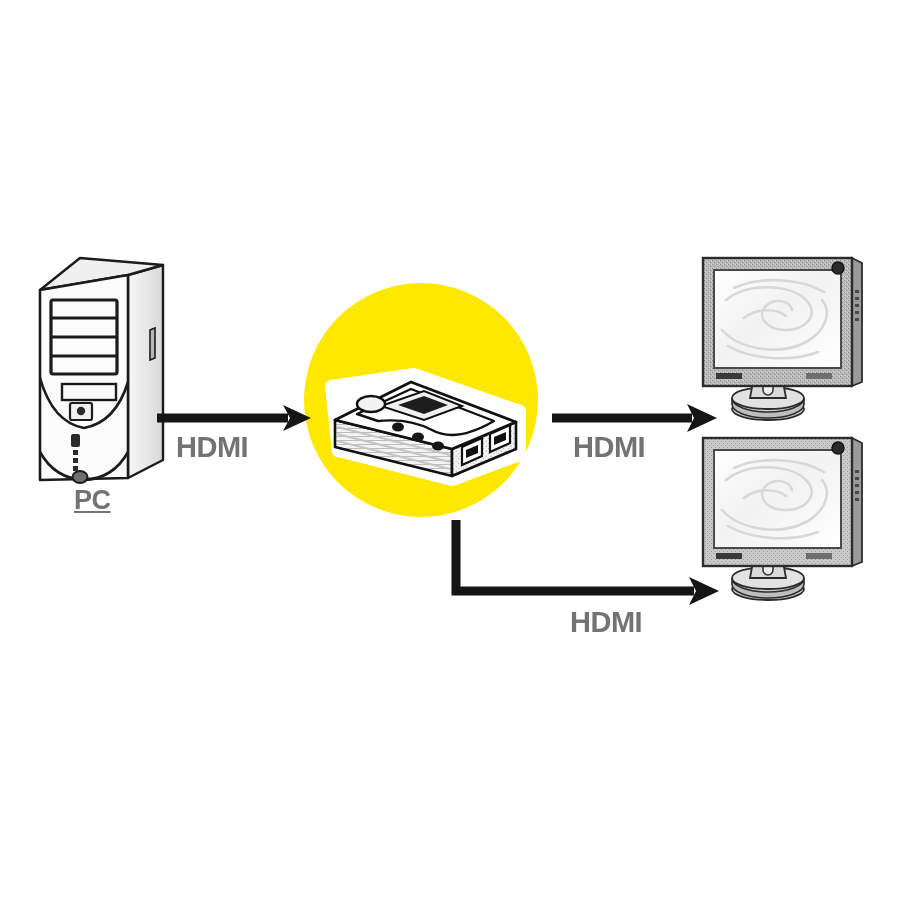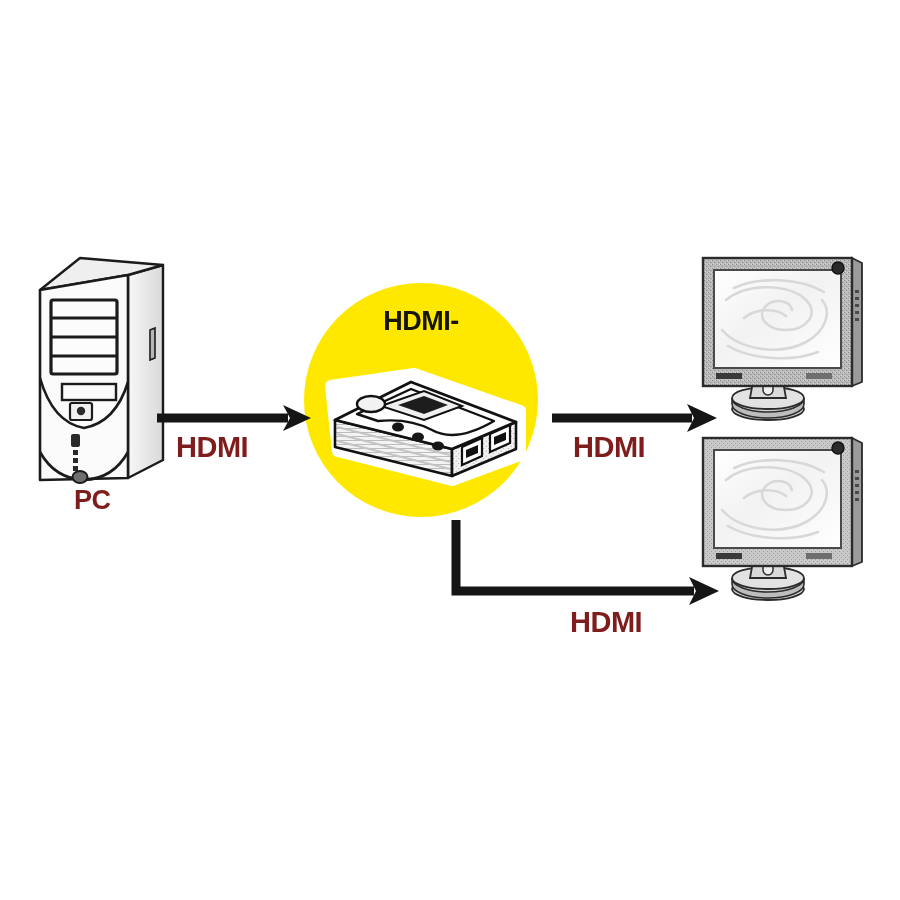--- a/index.html
+++ b/index.html
@@ -13,26 +13,26 @@
     height: 900px;
     background: #ffffff;
     overflow: hidden;
     font-family: "Liberation Sans", sans-serif;
   }
   #scene { position: absolute; inset: 0; }
   .lbl {
     position: absolute;
     font-family: "Liberation Sans", sans-serif;
     font-weight: bold;
-    color: #7f1d1d;
+    color: #737373;
     white-space: nowrap;
     letter-spacing: -0.5px;
   }
   .lbl-hdmi { font-size: 29px; }
-  .lbl-pc   { font-size: 27px; }
+  .lbl-pc   { font-size: 27px; text-decoration: underline; }
   .lbl-splitter {
     font-size: 27px;
     line-height: 32px;
     text-align: center;
     color: #171508;
   }
 </style>
 </head>
 <body>
 
@@ -214,21 +214,20 @@
       <polygon points="687,404 717,418 687,432 694,418" fill="#151515"></polygon>
     </g>
 
     <g>
       <path d="M456,520 L456,591 L694,591" fill="none" stroke="#151515" stroke-width="9" stroke-linejoin="miter"></path>
       <polygon points="689,577 719,591 689,605 696,591" fill="#151515"></polygon>
     </g>
   </svg>
 
   <div class="lbl lbl-splitter" style="left:341px; top:305px; width:160px;">
-    <div>HDMI-</div>
   </div>
 
   <div class="lbl lbl-pc" style="left:74px; top:485px;">PC</div>
 
   <div class="lbl lbl-hdmi" style="left:176px; top:431px;">HDMI</div>
 
   <div class="lbl lbl-hdmi" style="left:573px; top:431px;">HDMI</div>
 
   <div class="lbl lbl-hdmi" style="left:570px; top:606px;">HDMI</div>
 

